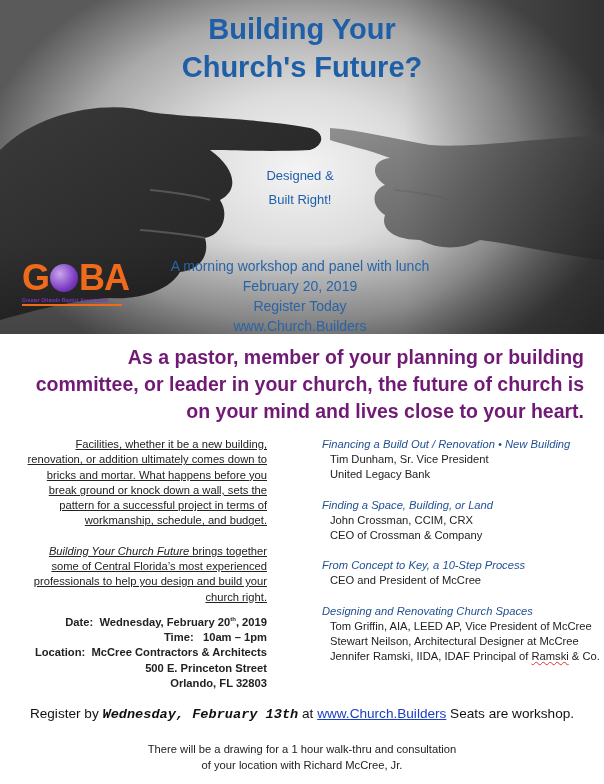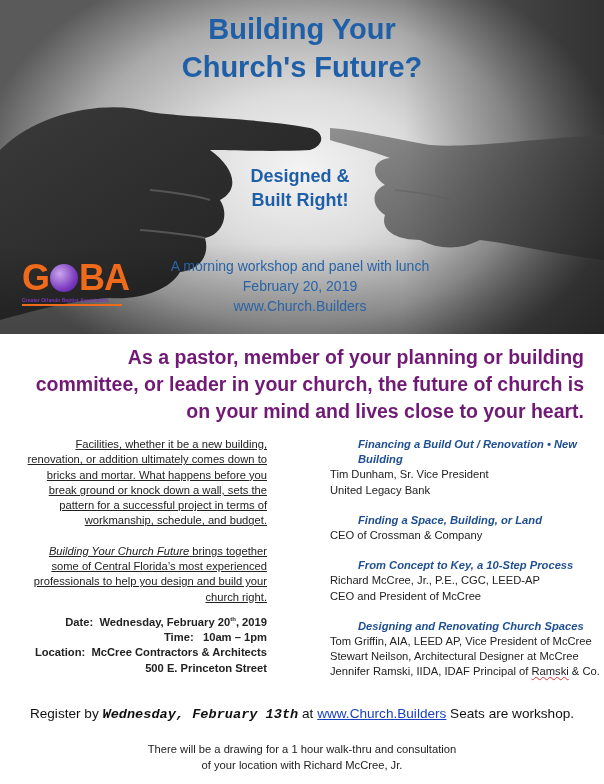--- a/index.html
+++ b/index.html
@@ -5,21 +5,21 @@
   * { box-sizing: border-box; margin: 0; padding: 0; }
   body { width: 604px; height: 784px; background: #fff; font-family: "Liberation Sans", sans-serif; color: #111; position: relative; overflow: hidden; }
 
   .banner { position: absolute; left: 0; top: 0; width: 604px; height: 334px; overflow: hidden;
     background: radial-gradient(ellipse 320px 220px at 300px 170px, #f4f4f4 0%, #dcdcdc 35%, #a9a9a9 70%, #5a5a5a 100%); }
   .banner .shade-r { position:absolute; right:0; top:0; width:200px; height:334px; background: linear-gradient(90deg, rgba(0,0,0,0) 0%, rgba(0,0,0,0.45) 100%); }
   .banner .shade-b { position:absolute; left:0; bottom:0; width:604px; height:90px; background: linear-gradient(180deg, rgba(0,0,0,0) 0%, rgba(0,0,0,0.25) 100%); }
   .hand-left { position:absolute; left:0; top:0; }
 
   .title { position:absolute; left:0; width:604px; text-align:center; color:#1f5fa8; font-weight:bold; font-size:29px; line-height:38px; top:10px; }
-  .subtitle { position:absolute; left:220px; width:160px; text-align:center; color:#1f5fa8; font-weight:bold; font-size:18px; line-height:24px; top:164px; }
+  .subtitle { position:absolute; left:220px; width:160px; text-align:center; color:#1f5fa8; font-weight:normal; font-size:13px; line-height:24px; top:164px; }
   .event-info { position:absolute; left:140px; width:320px; text-align:center; color:#2a64a6; font-size:14px; line-height:20px; top:256px; }
 
   .goba { position:absolute; left:22px; top:260px; width:112px; height:50px; }
   .goba-letters { font-weight:bold; color:#f06a1c; font-size:36px; line-height:36px; letter-spacing:-1px; display:flex; align-items:center; }
   .goba-globe { display:inline-block; width:28px; height:28px; border-radius:50%; background: radial-gradient(circle at 35% 35%, #c9a7ec, #7d3cc2 60%, #4b1a86); margin:0 1px; }
   .goba-sub { font-size:5px; color:#7a35b6; font-weight:bold; margin-top:1px; white-space:nowrap; }
   .goba-line { height:2px; background:#f06a1c; width:100px; margin-top:1px; }
 
   .mccree { position:absolute; left:462px; top:262px; width:118px; text-align:center; }
   .mccree-name { color:#fff; font-weight:bold; font-size:30px; line-height:32px; letter-spacing:-1.5px; transform: scaleX(0.85); }
@@ -29,21 +29,21 @@
   .headline { position:absolute; left:20px; width:564px; top:344px; text-align:right; font-weight:bold; font-size:19.5px; line-height:27px; color:#701a75; }
 
   .left-col { position:absolute; left:20px; width:247px; top:437px; text-align:right; font-size:11.2px; line-height:15.3px; color:#222;text-decoration:underline; }
   .left-col p { margin-bottom:15px; }
   .left-col em { font-style:italic; }
   .details { position:absolute; left:20px; width:247px; top:612px; text-align:right; font-size:11.2px; line-height:15.3px; font-weight:bold; color:#222; }
   .details sup { font-size:6px; }
 
   .right-col { position:absolute; left:322px; width:282px; top:437px; font-size:11.2px; line-height:15.2px; color:#222; }
   .panel { margin-bottom:15px; }
-  .panel-title { color:#1f4f92; font-weight:bold; font-style:italic;margin-left:36px; }
+  .panel-title { color:#1f4f92; font-weight:normal; font-style:italic; }
   .panel-line { padding-left:8px; }
   .squiggle { text-decoration: underline wavy #d33; text-decoration-thickness: 1px; }
 
   .register { position:absolute; left:0; width:604px; top:705px; text-align:center; font-size:13.6px; line-height:18px; color:#111; }
   .register b { font-style:italic;font-family:Liberation Mono, monospace; }
   .register a { color:#1a3fbf; text-decoration:underline; }
   .drawing { position:absolute; left:0; width:604px; top:741px; text-align:center; font-size:11.2px; line-height:16px; color:#222; }
 </style>
 </head>
 <body>
@@ -75,20 +75,21 @@
   </div>
 
   <div class="subtitle">
     <div>Designed &amp;</div>
     <div>Built Right!</div>
   </div>
 
   <div class="event-info">
     <div>A morning workshop and panel with lunch</div>
     <div>February 20, 2019</div>
+    <div>Register Today</div>
     <div>www.Church.Builders</div>
   </div>
 
   <div class="goba">
     <div class="goba-letters">
       <span>G</span>
       <span class="goba-globe"></span>
       <span>BA</span>
     </div>
     <div class="goba-sub">Greater Orlando Baptist Association</div>
@@ -102,35 +103,36 @@
 <div class="left-col">
   <p>Facilities, whether it be a new building, renovation, or addition ultimately comes down to bricks and mortar. What happens before you break ground or knock down a wall, sets the pattern for a successful project in terms of workmanship, schedule, and budget.</p>
   <p><em>Building Your Church Future</em><span> brings together some of Central Florida’s most experienced professionals to help you design and build your church right.</span></p>
 </div>
 
 <div class="details">
   <div><span>Date:</span>&nbsp; <span>Wednesday, February 20</span><sup>th</sup><span>, 2019</span></div>
   <div><span>Time:</span>&nbsp;&nbsp; <span>10am – 1pm</span></div>
   <div><span>Location:</span>&nbsp; <span>McCree Contractors &amp; Architects</span></div>
   <div>500 E. Princeton Street</div>
+  <div>Orlando, FL 32803</div>
 </div>
 
 <div class="right-col">
   <div class="panel">
     <div class="panel-title">Financing a Build Out / Renovation • New Building</div>
     <div class="panel-line">Tim Dunham, Sr. Vice President</div>
     <div class="panel-line">United Legacy Bank</div>
   </div>
   <div class="panel">
     <div class="panel-title">Finding a Space, Building, or Land</div>
+    <div class="panel-line">John Crossman, CCIM, CRX</div>
     <div class="panel-line">CEO of Crossman &amp; Company</div>
   </div>
   <div class="panel">
     <div class="panel-title">From Concept to Key, a 10-Step Process</div>
-    <div class="panel-line">Richard McCree, Jr., P.E., CGC, LEED-AP</div>
     <div class="panel-line">CEO and President of McCree</div>
   </div>
   <div class="panel">
     <div class="panel-title">Designing and Renovating Church Spaces</div>
     <div class="panel-line">Tom Griffin, AIA, LEED AP, Vice President of McCree</div>
     <div class="panel-line">Stewart Neilson, Architectural Designer at McCree</div>
     <div class="panel-line"><span>Jennifer Ramski, IIDA, IDAF Principal of </span><span class="squiggle">Ramski</span><span> &amp; Co.</span></div>
   </div>
 </div>
 

